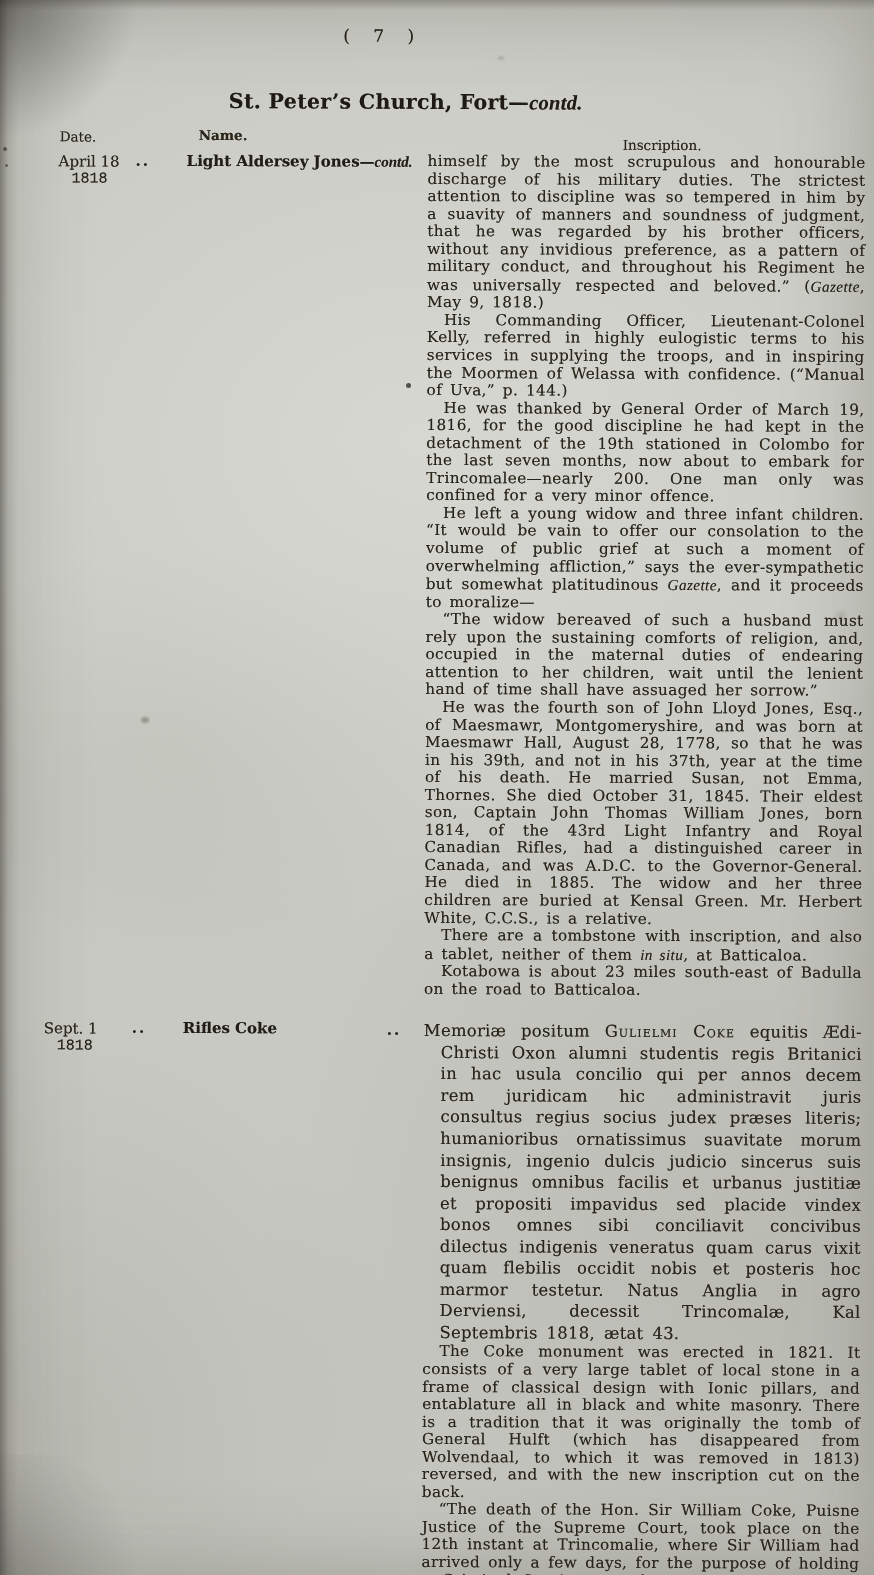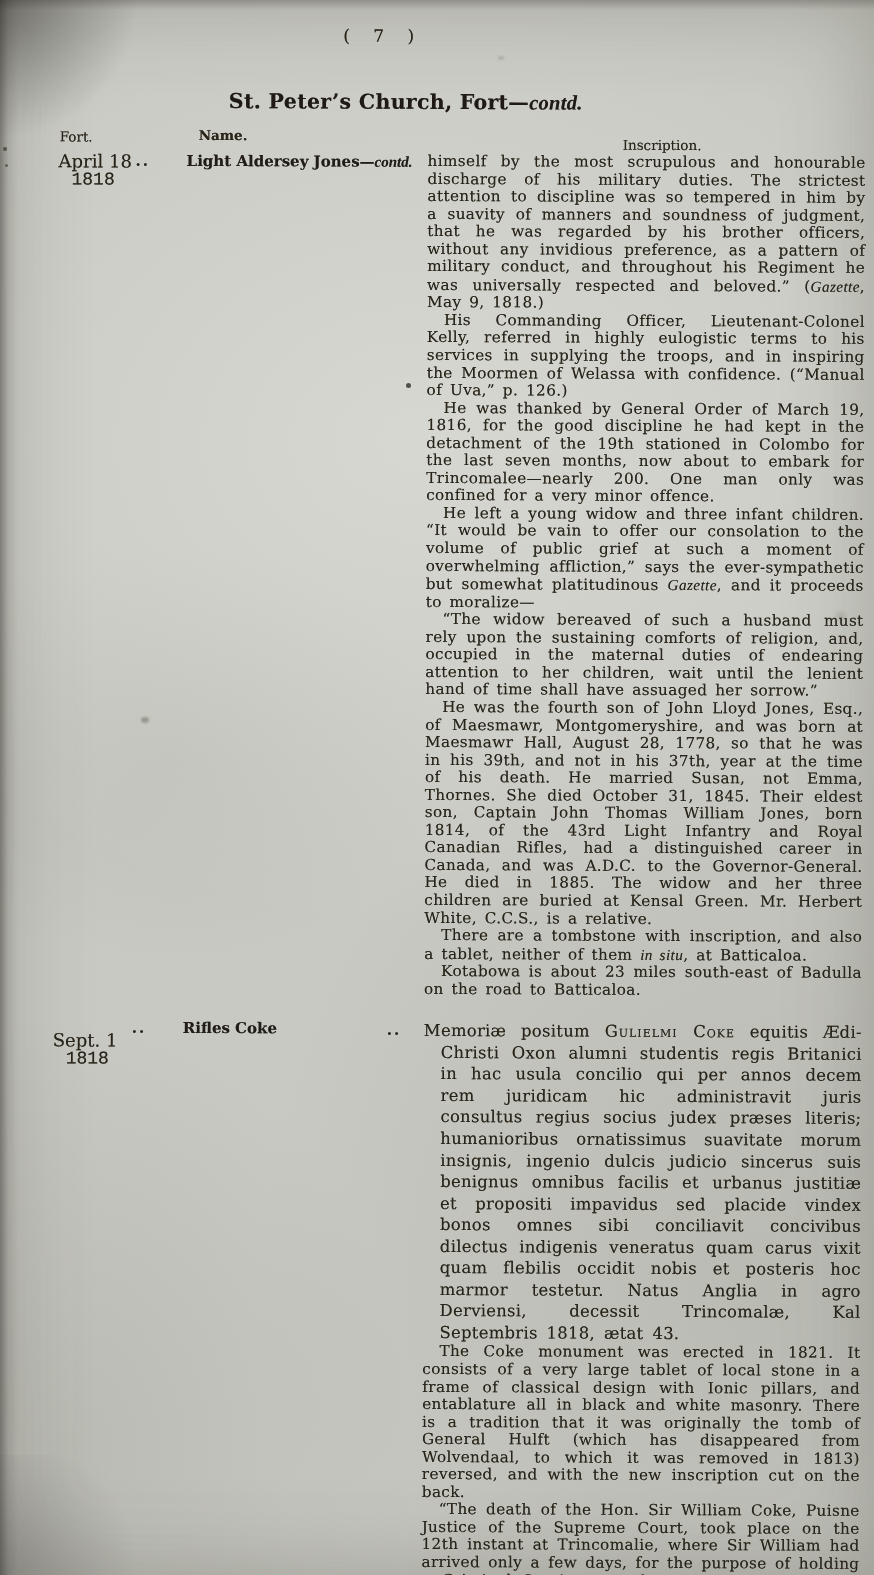--- a/index.html
+++ b/index.html
@@ -39,23 +39,23 @@
   .title{position:absolute;top:90px;left:0;width:806px;text-align:center;
     font-size:20.5px;font-weight:bold;letter-spacing:0.3px;color:#1f1b14;}
   .colheads .ch{position:absolute;font-size:13.5px;}
   .ch-date{left:57px;top:130px;}
   .ch-name{left:196px;top:128px;font-weight:bold;}
   .ch-insc{left:620px;top:136px;text-align:right;}
 
   .entries{position:absolute;top:153px;left:0;width:874px;}
   .entry{position:relative;}
   .entry + .entry{margin-top:22px;}
-  .e-date{position:absolute;left:56px;top:1px;width:100px;font-size:18px;line-height:18px;}
+  .e-date{position:absolute;left:56px;top:1px;width:100px;font-size:15px;line-height:18px;}
   .e-date .l2{margin-left:13px;font-family:Liberation Mono, monospace;}
-  .entry:nth-child(2) .e-date{left:54px;margin-top:12px;}
+  .entry:nth-child(2) .e-date{left:45px;}
   .e-dots{position:absolute;left:133px;top:0;font-size:15px;letter-spacing:2px;font-weight:bold;}
   .e-name{position:absolute;left:184px;top:1px;width:240px;font-size:15px;line-height:17px;
     font-weight:bold;color:#211d16;}
   .e-dots2{position:absolute;left:388px;top:1px;font-size:15px;letter-spacing:2px;font-weight:bold;}
   .e-insc{margin-left:425px;width:438px;text-align:justify;}
   .e-insc p{margin:0;font-size:15.2px;line-height:17.55px;letter-spacing:0.40px;word-spacing:2.6px;}
   .e-insc p.ind{text-indent:17px;}
   .e-insc p.latin{font-size:16.4px;line-height:21.55px;letter-spacing:0.3px;word-spacing:3.4px;
     padding-left:17px;text-indent:-17px;}
   .it{font-style:italic;font-family:Liberation Serif, serif;}
@@ -73,35 +73,35 @@
   <div class="speck s2"></div>
   <div class="speck s3"></div>
   <div class="speck s4"></div>
   <div class="speck s5"></div>
   <div class="speck s6"></div>
 
   <div class="content">
     <div class="pageno">( 7 )</div>
     <div class="title"><span>St. Peter’s Church, Fort—</span><span class="it">contd.</span></div>
     <div class="colheads">
-      <span class="ch ch-date">Fort.</span>
+      <span class="ch ch-date">Date.</span>
       <span class="ch ch-name">Name.</span>
       <span class="ch ch-insc">Inscription.</span>
     </div>
     <div class="entries" id="entries">
         <div class="entry">
           <div class="e-date">
             <div>April 18</div>
             <div class="l2">1818</div>
           </div>
           <span class="e-dots">..</span>
           <div class="e-name"><span>Light Aldersey Jones—</span><span class="it ">contd.</span></div>
           <div class="e-insc">
             <p><span>himself by the most scrupulous and honourable discharge of his military duties.  The strictest attention to discipline was so tempered in him by a suavity of manners and soundness of judgment, that he was regarded by his brother officers, without any invidious preference, as a pattern of military conduct, and throughout his Regiment he was universally respected and beloved.”  (</span><span class="it ">Gazette</span><span>, May 9, 1818.)</span></p>
-            <p class="ind"><span>His Commanding Officer, Lieutenant-Colonel Kelly, referred in highly eulogistic terms to his services in supplying the troops, and in inspiring the Moormen of Welassa with confidence.  (“Manual of Uva,” p. 126.)</span></p>
+            <p class="ind"><span>His Commanding Officer, Lieutenant-Colonel Kelly, referred in highly eulogistic terms to his services in supplying the troops, and in inspiring the Moormen of Welassa with confidence.  (“Manual of Uva,” p. 144.)</span></p>
             <p class="ind"><span>He was thanked by General Order of March 19, 1816, for the good discipline he had kept in the detachment of the 19th stationed in Colombo for the last seven months, now about to embark for Trincomalee—nearly 200.  One man only was confined for a very minor offence.</span></p>
             <p class="ind"><span>He left a young widow and three infant children.  “It would be vain to offer our consolation to the volume of public grief at such a moment of overwhelming affliction,” says the ever-sympathetic but somewhat platitudinous </span><span class="it ">Gazette</span><span>, and it proceeds to moralize—</span></p>
             <p class="ind"><span>“The widow bereaved of such a husband must rely upon the sustaining comforts of religion, and, occupied in the maternal duties of endearing attention to her children, wait until the lenient hand of time shall have assuaged her sorrow.”</span></p>
             <p class="ind"><span>He was the fourth son of John Lloyd Jones, Esq., of Maesmawr, Montgomeryshire, and was born at Maesmawr Hall, August 28, 1778, so that he was in his 39th, and not in his 37th, year at the time of his death.  He married Susan, not Emma, Thornes. She died October 31, 1845.  Their eldest son, Captain John Thomas William Jones, born 1814, of the 43rd Light Infantry and Royal Canadian Rifles, had a distinguished career in Canada, and was A.D.C. to the Governor-General.  He died in 1885.  The widow and her three children are buried at Kensal Green. Mr. Herbert White, C.C.S., is a relative.</span></p>
             <p class="ind"><span>There are a tombstone with inscription, and also a tablet, neither of them </span><span class="it ">in situ</span><span>, at Batticaloa.</span></p>
             <p class="ind"><span>Kotabowa is about 23 miles south-east of Badulla on the road to Batticaloa.</span></p>
           </div>
         </div>
         <div class="entry">
           <div class="e-date">

